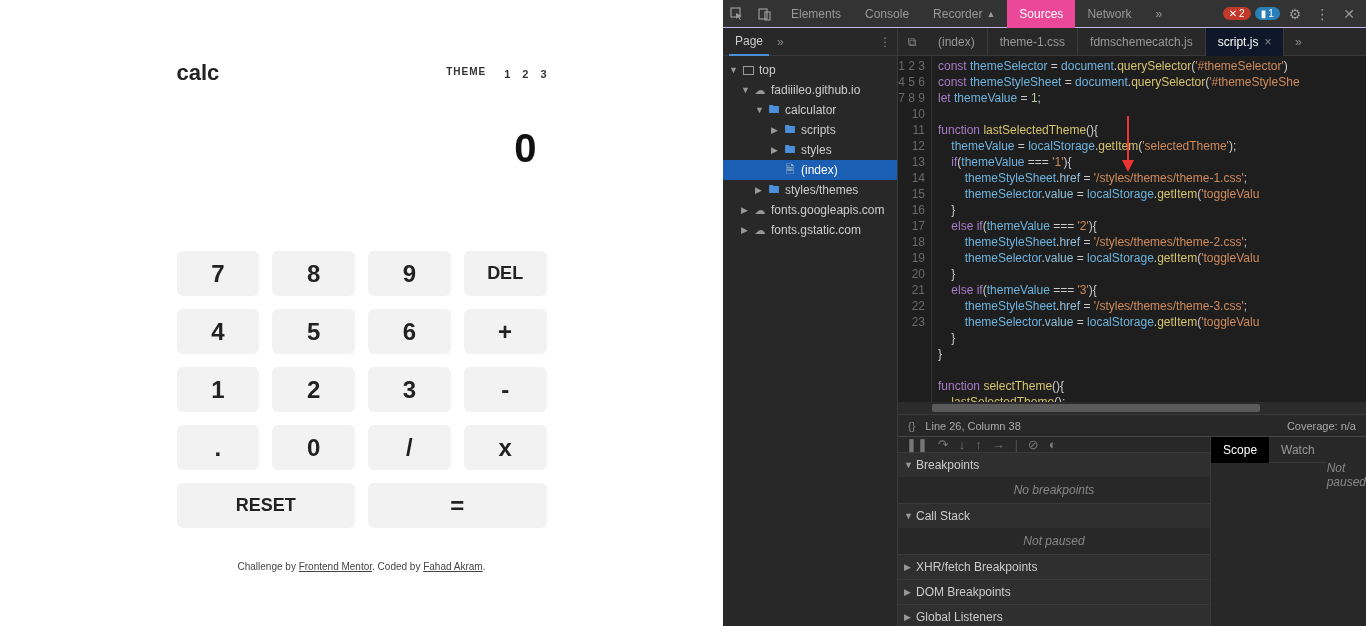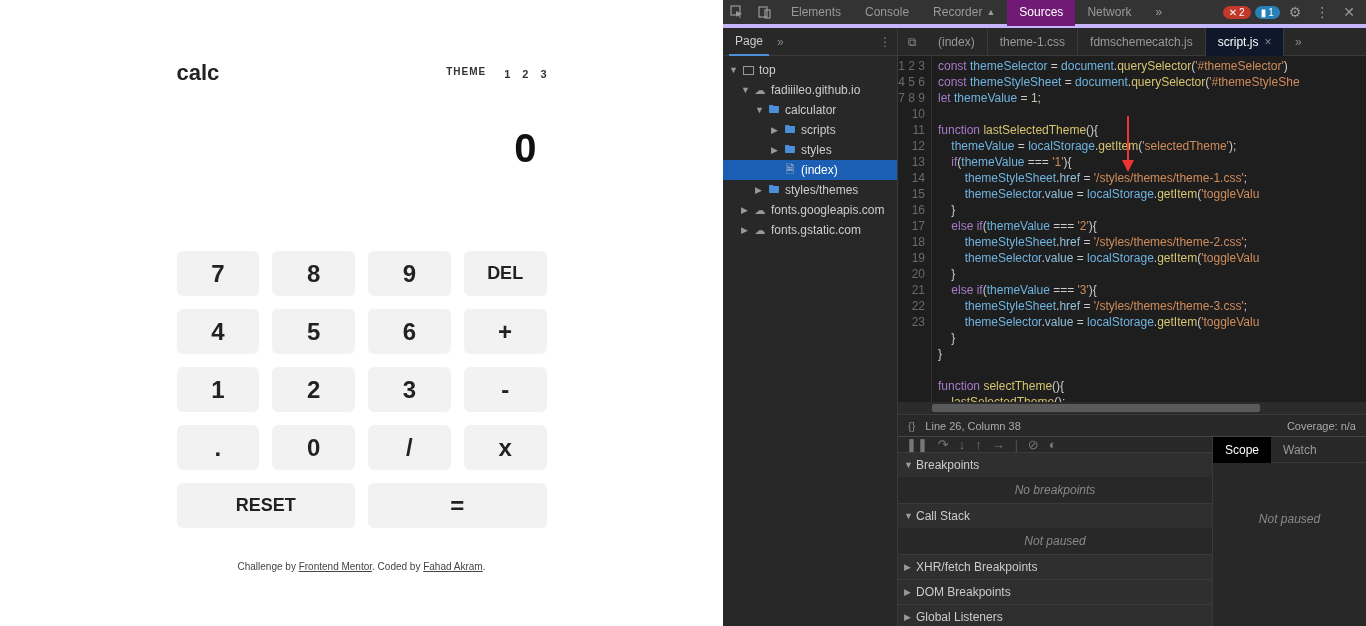--- a/index.html
+++ b/index.html
@@ -18,24 +18,24 @@
 .key { height: 45px; background: #f2f2f2; border-radius: 6px; display: flex; align-items: center; justify-content: center; font-size: 24px; font-weight: 800; color: #222; cursor: pointer; border: none; }
 .key-wide { grid-column: span 2; }
 .key-text { font-size: 18px; }
 .calc-footer { position: absolute; bottom: 54px; font-size: 10px; color: #444; }
 .calc-footer a { color: #444; text-decoration: underline; }
 
 
 .devtools { width: 643px; height: 100%; background: #282828; color: #ccc; font-size: 12px; display: flex; flex-direction: column; }
 
 
-.dt-tabs { height: 28px; background: #333; display: flex; align-items: center; border-bottom: 4px solid #c4b5fd; }
+.dt-tabs { height: 28px; background: #333; display: flex; align-items: center; border-bottom: 1px solid #c4b5fd; }
 .dt-tab-icon { width: 28px; height: 28px; display: flex; align-items: center; justify-content: center; color: #999; cursor: pointer; }
 .dt-tab { padding: 0 12px; height: 28px; display: flex; align-items: center; color: #999; cursor: pointer; font-size: 12px; gap: 4px; }
-.dt-tab.active { background: #701a75; color: #fff; }
+.dt-tab.active { background: #ec4899; color: #fff; }
 .dt-tabs-right { margin-left: auto; display: flex; align-items: center; gap: 4px; padding-right: 6px; }
 .badge-err { background: #c0392b; color: #fff; border-radius: 8px; padding: 1px 6px; font-size: 10px; display: flex; align-items: center; gap: 2px; }
 .badge-info { background: #2980b9; color: #fff; border-radius: 8px; padding: 1px 6px; font-size: 10px; display: flex; align-items: center; gap: 2px; }
 .gear, .dots3, .close-x { color: #999; cursor: pointer; padding: 0 5px; font-size: 14px; }
 
 
 .sources { flex: 1; display: flex; min-height: 0; }
 .nav-pane { width: 175px; background: #282828; border-right: 1px solid #3a3a3a; display: flex; flex-direction: column; justify-content: space-between; }
 .nav-tabs { height: 28px; display: flex; align-items: center; border-bottom: 1px solid #3a3a3a; padding: 0 6px; gap: 8px; }
 .nav-tab { font-size: 12px; color: #ccc; padding: 0 6px; height: 28px; display: flex; align-items: center; }
@@ -76,21 +76,21 @@
 .status-line .cov { margin-left: auto; }
 
 
 .drawer { height: 190px; background: #282828; border-top: 1px solid #444; display: flex; }
 .drawer-left { width: 315px; border-right: 1px solid #3a3a3a; display: flex; flex-direction: column; }
 .toolbar { height: 26px; display: flex; align-items: center; gap: 10px; padding: 0 8px; border-bottom: 1px solid #3a3a3a; }
 .tb-ic { color: #777; cursor: pointer; font-size: 13px; }
 .dsect { border-bottom: 1px solid #3a3a3a; }
 .dsect-h { height: 24px; display: flex; align-items: center; gap: 4px; padding: 0 6px; cursor: pointer; font-size: 12px; color: #ccc; background: #2f2f2f; }
 .dsect-b { padding: 6px; text-align: center; color: #888; font-style: italic; font-size: 12px; }
-.drawer-right { flex: 1; display: flex; flex-direction: column; gap: 25px; }
+.drawer-right { flex: 1; display: flex; flex-direction: row; }
 .scope-tabs { height: 26px; display: flex; align-items: center; border-bottom: 1px solid #3a3a3a; }
 .scope-tab { padding: 0 12px; height: 26px; display: flex; align-items: center; font-size: 12px; color: #999; cursor: pointer; }
 .scope-tab.active { background: #000; color: #fff; }
 .scope-body { flex: 1; display: flex; align-items: flex-start; justify-content: center; padding-top: 24px; color: #888; font-style: italic; font-size: 12px; }
 
 .arrow-red { position: absolute; left: 220px; top: 60px; pointer-events: none; }
 </style>
 </head>
 <body>
 

